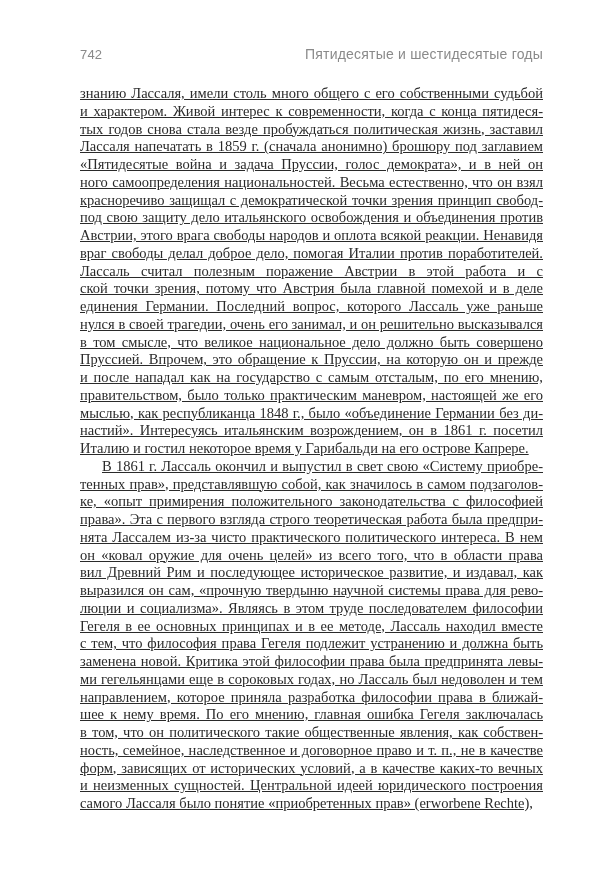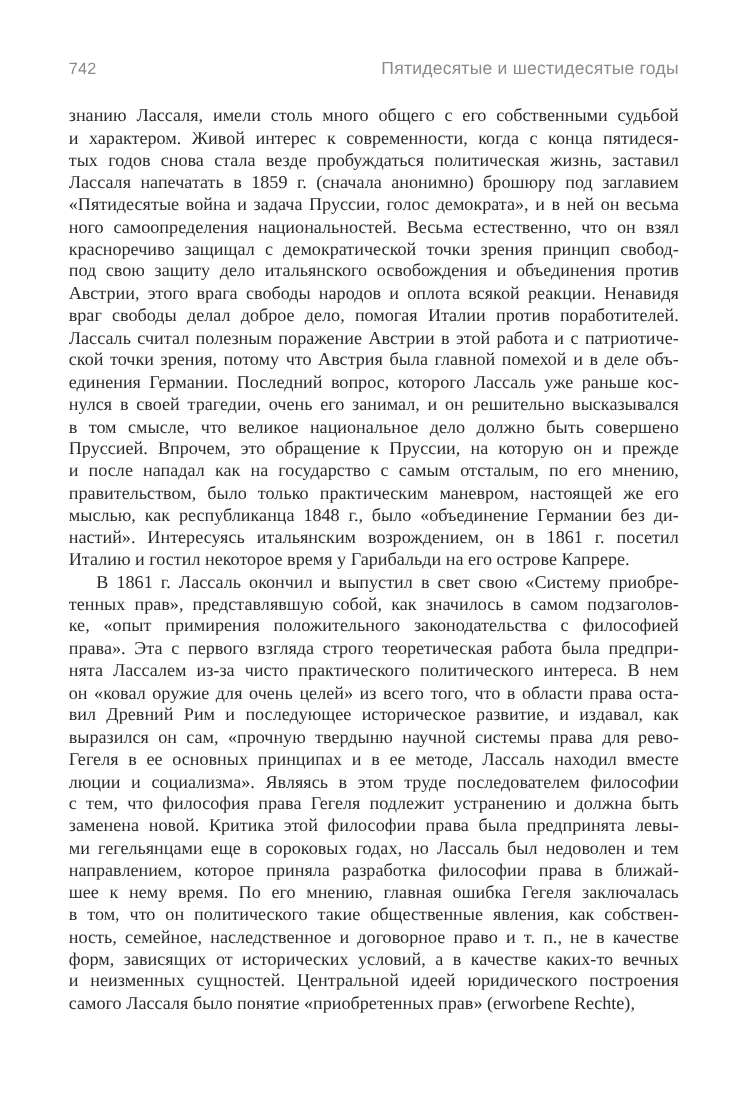--- a/index.html
+++ b/index.html
@@ -6,21 +6,21 @@
     margin: 0;
     padding: 0;
     background: #ffffff;
   }
   .page {
     position: relative;
     width: 600px;
     height: 890px;
     background: var(--bg, #ffffff);
     box-sizing: border-box;
-    padding: 46px 57px 0 55px;
+    padding: 46px 57px 0 80px;
     overflow: hidden;
   }
   .page-header {
     display: flex;
     justify-content: space-between;
     align-items: baseline;
     font-family: "Liberation Sans", sans-serif;
     font-size: 12.5px;
     color: var(--header-color, #8a8a8a);
     letter-spacing: 0.2px;
@@ -37,20 +37,21 @@
     font-size: 14.5px;
     line-height: 17.75px;
     color: var(--text-color, #2a2a2a);
   }
   .text-line {
     text-align: justify;
     text-align-last: justify;
     white-space: normal;
     height: 17.75px;
     overflow: hidden;
+    text-decoration: underline;
   }
   .text-line.para-last {
     text-align-last: left;
   }
   .text-line.indent {
     text-indent: 22px;
   }
 </style>
 </head>
 <body>
@@ -83,22 +84,22 @@
       <div class="text-line">настий». Интересуясь итальянским возрождением, он в 1861 г. посетил</div>
       <div class="text-line para-last">Италию и гостил некоторое время у Гарибальди на его острове Капрере.</div>
       <div class="text-line indent">В 1861 г. Лассаль окончил и выпустил в свет свою «Систему приобре-</div>
       <div class="text-line">тенных прав», представлявшую собой, как значилось в самом подзаголов-</div>
       <div class="text-line">ке, «опыт примирения положительного законодательства с философией</div>
       <div class="text-line">права». Эта с первого взгляда строго теоретическая работа была предпри-</div>
       <div class="text-line">нята Лассалем из-за чисто практического политического интереса. В нем</div>
       <div class="text-line">он «ковал оружие для очень целей» из всего того, что в области права оста-</div>
       <div class="text-line">вил Древний Рим и последующее историческое развитие, и издавал, как</div>
       <div class="text-line">выразился он сам, «прочную твердыню научной системы права для рево-</div>
+      <div class="text-line">люции и социализма». Являясь в этом труде последователем философии</div>
       <div class="text-line">Гегеля в ее основных принципах и в ее методе, Лассаль находил вместе</div>
-      <div class="text-line">люции и социализма». Являясь в этом труде последователем философии</div>
       <div class="text-line">с тем, что философия права Гегеля подлежит устранению и должна быть</div>
       <div class="text-line">заменена новой. Критика этой философии права была предпринята левы-</div>
       <div class="text-line">ми гегельянцами еще в сороковых годах, но Лассаль был недоволен и тем</div>
       <div class="text-line">направлением, которое приняла разработка философии права в ближай-</div>
       <div class="text-line">шее к нему время. По его мнению, главная ошибка Гегеля заключалась</div>
       <div class="text-line">в том, что он политического такие общественные явления, как собствен-</div>
       <div class="text-line">ность, семейное, наследственное и договорное право и т. п., не в качестве</div>
       <div class="text-line">форм, зависящих от исторических условий, а в качестве каких-то вечных</div>
       <div class="text-line">и неизменных сущностей. Центральной идеей юридического построения</div>
       <div class="text-line para-last">самого Лассаля было понятие «приобретенных прав» (erworbene Rechte),</div>

